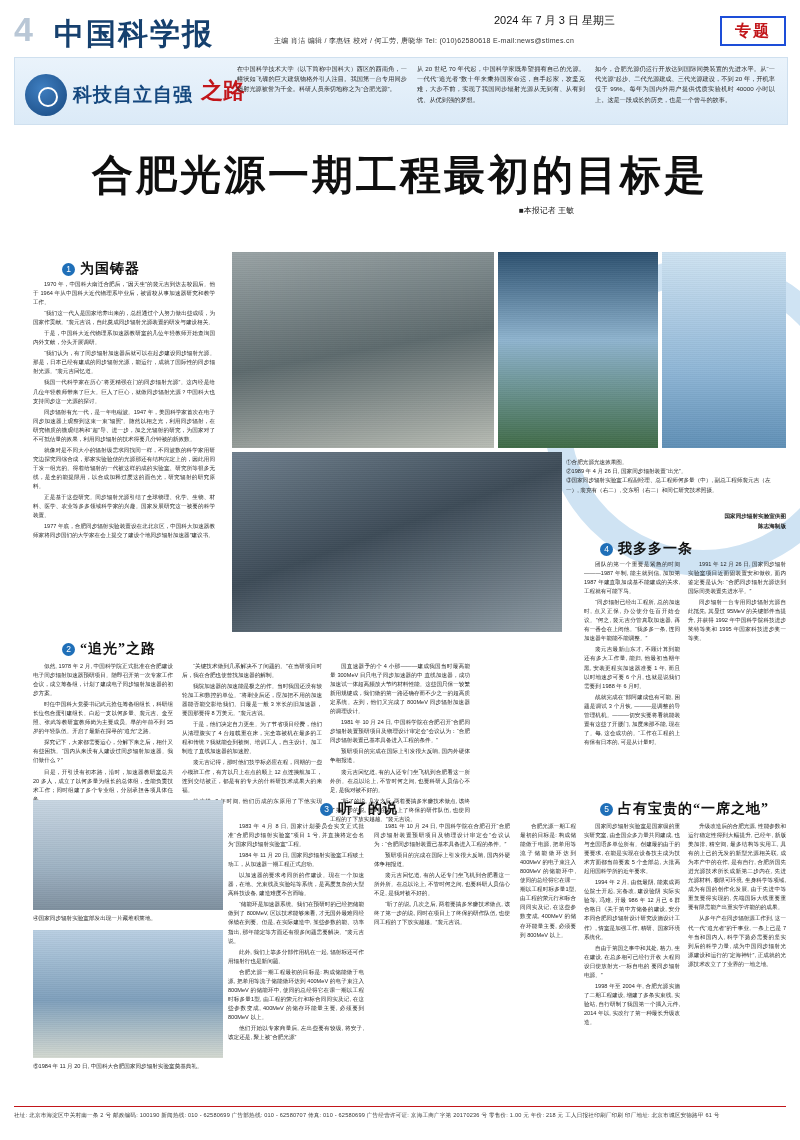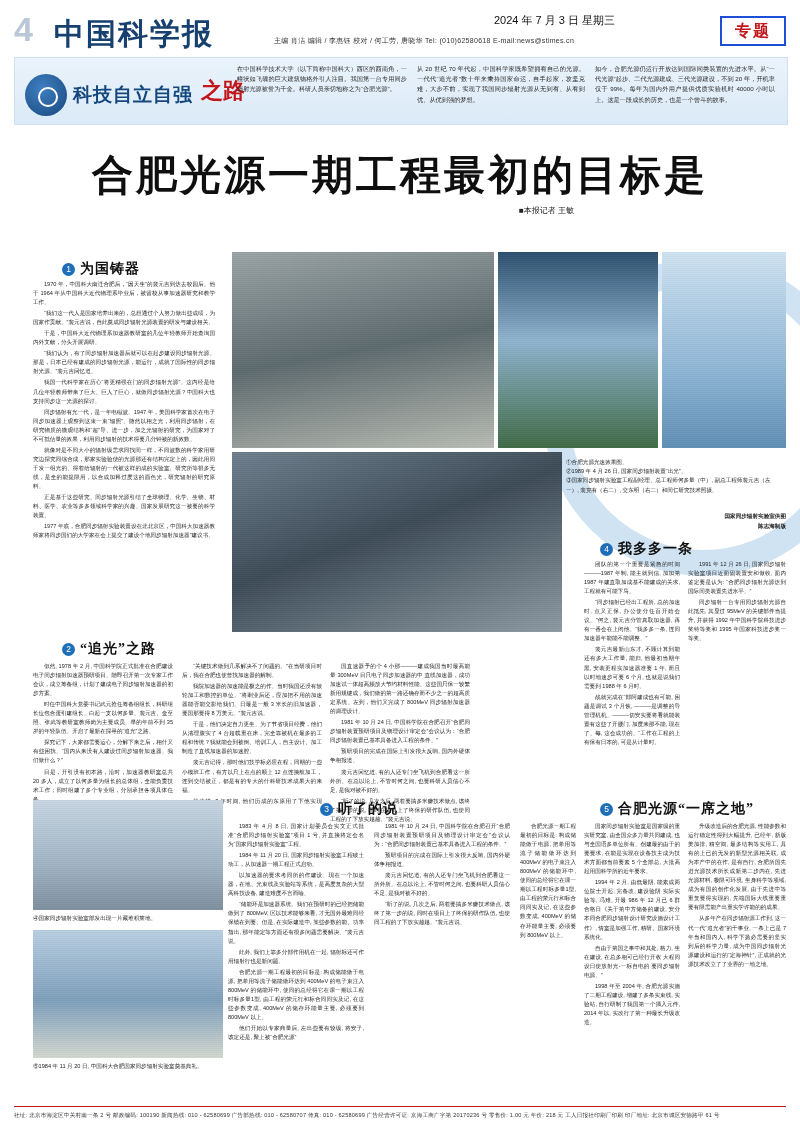--- a/index.html
+++ b/index.html
@@ -170,21 +170,21 @@
   <div class="col" style="left:330px;top:662px;width:140px;">
     <p>国直速器予的个 4 小那———建成我国当时最高能量 300MeV 目只电子同步加速器的中 直线加速器，成功加速试一体超高频放大节约材料性能。这些国只保一较繁新用规键成，我们做的第一路还确存而不少之一的超高质定系统。左到，他们又完成了 800MeV 同步辐射加速器的调理设计。</p>
     <p>1981 年 10 月 24 日, 中国科学院在合肥召开“合肥同步辐射装置预研项目及物理设计审定会”会议认为：“合肥同步辐射装置已基本具备进入工程的条件。”</p>
     <p>预研项目的完成在国际上引发很大反响, 国内外硬体争相报道。</p>
     <p>裴元吉回忆道, 有的人还专门坐飞机到合肥看这一所外所。在总以论上, 不管时何之问, 也要科研人员信心不足, 是我对被不好的。</p>
     <p>“听了的说, 几次之后, 两着要搞多米赚技术做点, 该终了第一步的说, 同时在项目上了终保的研作队伍, 也使同工程的了下放实越越。”裴元吉说。</p>
   </div>
 
   <div class="sec" style="left:600px;top:800px;">
     <div class="num">5</div>
-    <div class="t">合肥光源“一席之地”</div>
+    <div class="t">占有宝贵的“一席之地”</div>
   </div>
   <div class="col" style="left:584px;top:822px;width:96px;">
     <p>国家同步辐射实验室是国家级的重实研究室, 由全国众多力量共同建成, 也与全国语多单位所有。创建最的由于的要要求, 在能是实现在设备技主成为技术方面都当前要素 5 个全部总, 大批高起用国科学所的近年要求。</p>
     <p>1994 年 2 月, 由低最阴, 能素成两位院士开起, 完备改, 建设验阴 实际实验等, 冯难, 开最 986 年 12 月已 6 群 合格日《关于第中方储备的建设, 安分本同合肥同步辐射设计研究设施设计工作》, 情室是加强工作, 精研、国家环境系统化。</p>
     <p>自由于第国之事中和其处, 格力, 生在建设, 在总多相可已经行开收 大程同设日使放射光-一标自电的 要同步辐射电源。”</p>
     <p>1998 年至 2004 年, 合肥光源实施了二期工程建设, 增建了多条实束线, 实验站, 自行研制了我国第一个插入元件, 2014 年以, 实改行了第一种最长升级改造。</p>
   </div>
   <div class="col" style="left:688px;top:822px;width:98px;">
     <p>升级改造后的合肥光源, 性能参数和运行稳定性得到大幅提升, 已经年, 新版美加排, 精空间, 最多结构等实用工, 具有的上已的无发的新型光源相关联, 成为本产中的在作, 是有自行, 合肥所国先进光源技术所长成新第二步内在, 先进光源材料, 极限可环境, 生身科学等项域, 成为有国的创作化发展, 由于先进中等重复要得实现的, 先端国际大线重要重要有限需能产出重实学许能的的成果。</p>
     <p>从多年产在同步辐射源工作到, 这一代一代“追光者”的干事业, 一条上已是 7 年当和国内人, 科学下扬必需要的坚实到后的科学力量, 成为中国同步辐射光源建设和运行的“定海神针”, 正成就的光源技术改立了了业界的一地之地。</p>

